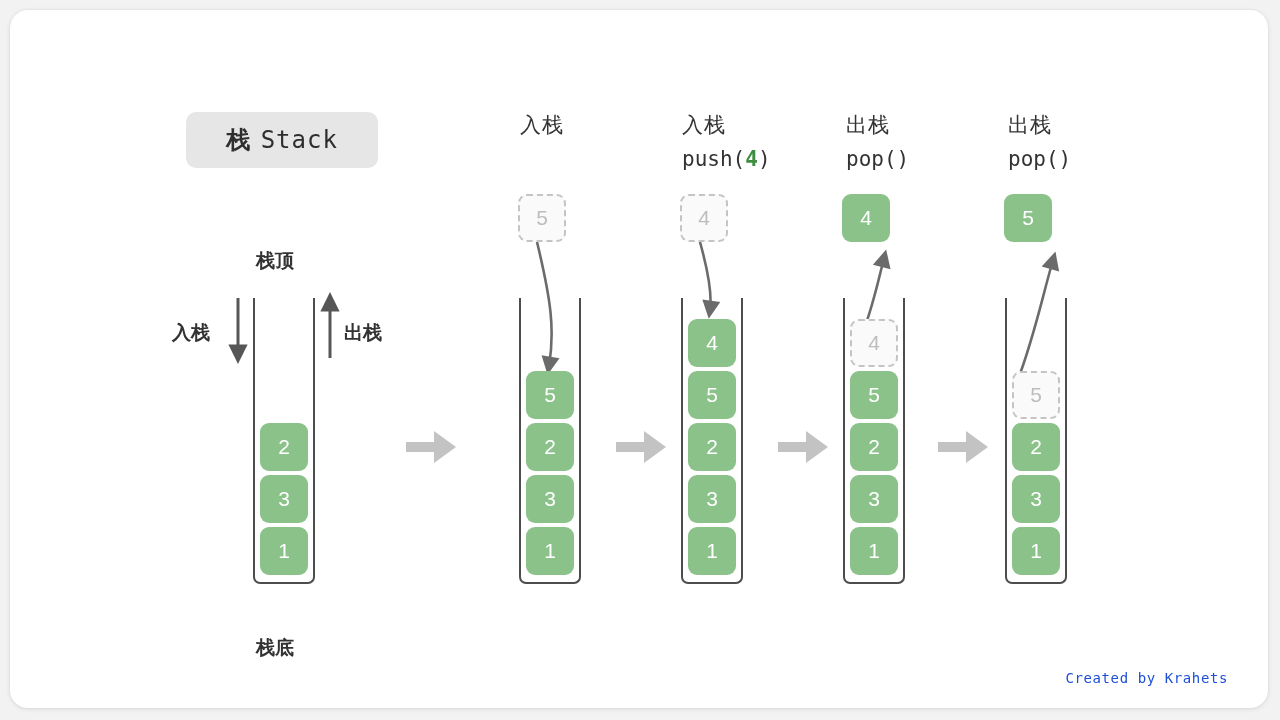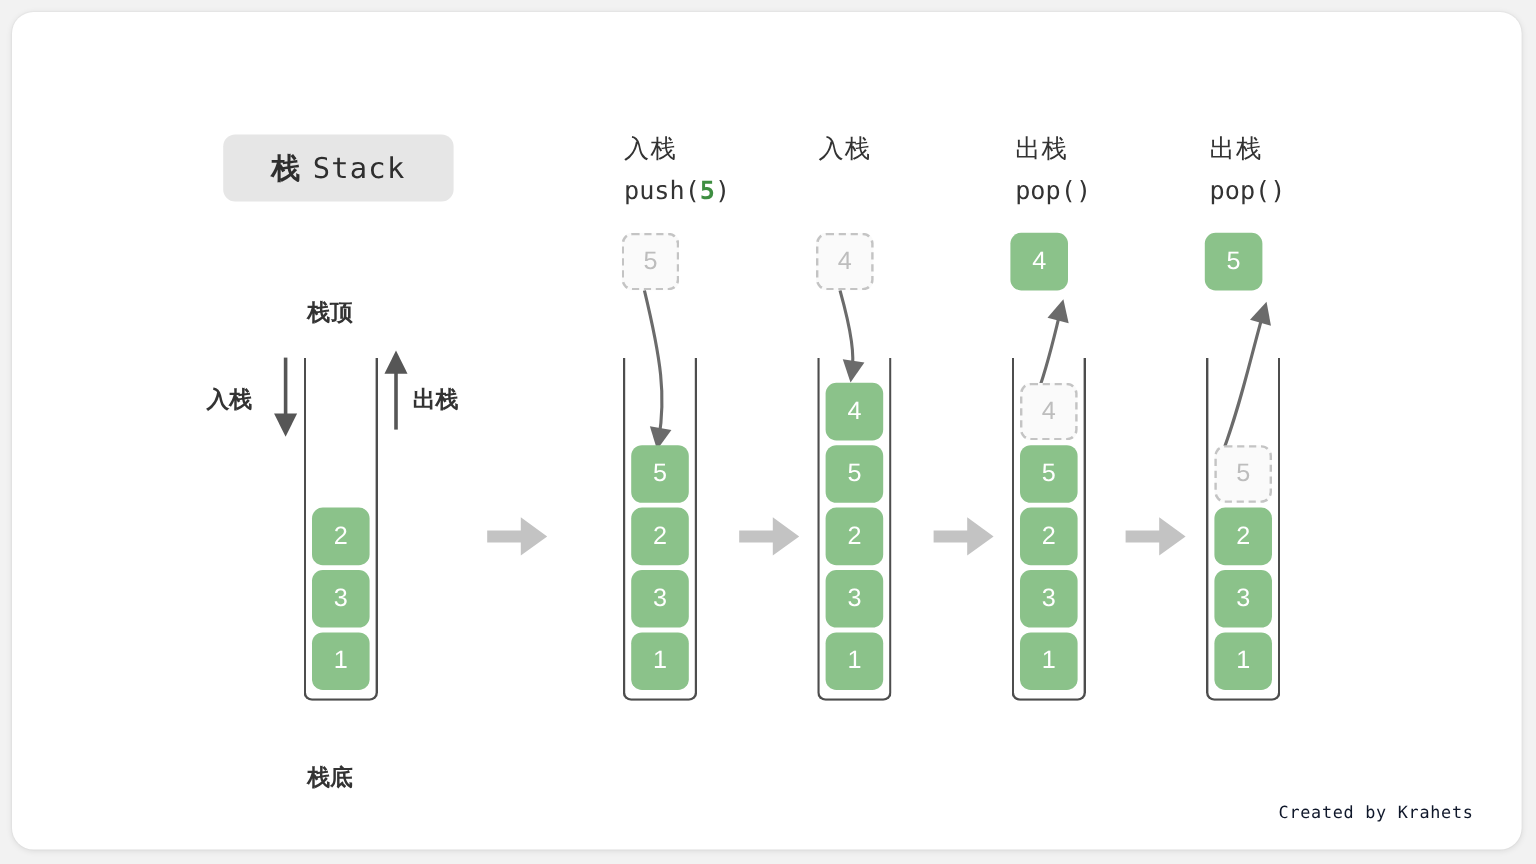--- a/index.html
+++ b/index.html
@@ -119,21 +119,21 @@
     border: 2px dashed #c4c4c4;
   }
 
   
   #watermark {
     position: absolute;
     right: 40px;
     bottom: 22px;
     font-family: "DejaVu Sans Mono", "Liberation Mono", monospace;
     font-size: 14px;
-    color: #0f172a;
+    color: #1d4ed8;
     letter-spacing: 0.6px;
   }
 
   svg.overlay {
     position: absolute;
     left: 0;
     top: 0;
     width: 1258px;
     height: 698px;
     pointer-events: none;
@@ -149,25 +149,25 @@
     <span class="en">Stack</span>
   </div>
 
   <div class="cn-bold" style="left:246px; top:238px;text-align:center;">栈顶</div>
   <div class="cn-bold" style="left:246px; top:625px;">栈底</div>
   <div class="cn-bold" style="left:162px; top:310px;">入栈</div>
   <div class="cn-bold" style="left:334px; top:310px;">出栈</div>
 
   <div class="col-head" style="left:510px; top:98px;">
     <div class="l1">入栈</div>
-    <div class="l2"><span>push(</span><span class="arg">5</span><span>)</span></div>
   </div>
 
   <div class="col-head" style="left:672px; top:98px;">
     <div class="l1">入栈</div>
+    <div class="l2"><span>push(</span><span class="arg">4</span><span>)</span></div>
   </div>
 
   <div class="col-head" style="left:836px; top:98px;">
     <div class="l1">出栈</div>
     <div class="l2"><span>pop(</span><span class="arg"></span><span>)</span></div>
   </div>
 
   <div class="col-head" style="left:998px; top:98px;">
     <div class="l1">出栈</div>
     <div class="l2"><span>pop(</span><span class="arg"></span><span>)</span></div>

